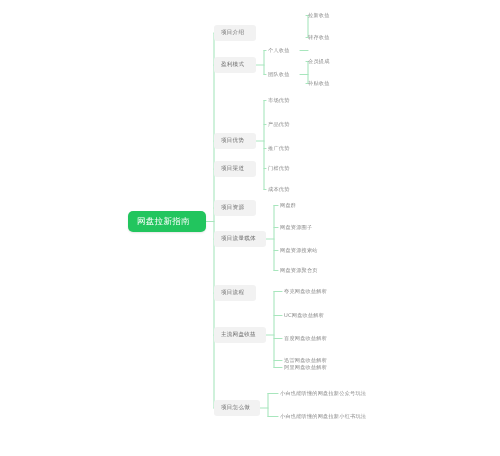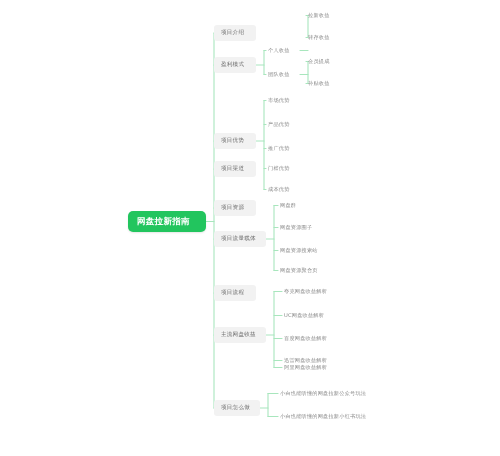--- a/index.html
+++ b/index.html
@@ -27,21 +27,21 @@
     display: flex;
     align-items: center;
     white-space: nowrap;
     line-height: 1;
   }
   .node-root {
     background: #22c55e;
     color: #ffffff;
     border-radius: 5px;
     font-size: 8.5px;
-    font-weight: bold;
+    font-weight: normal;
     letter-spacing: 0.3px;
     padding: 6px 9px;
     box-shadow: 0 1px 2px rgba(0,0,0,0.10);
   }
   .node-l2 {
     background: #f2f2f2;
     color: #6b6b6b;
     border-radius: 3px;
     font-size: 5.6px;
     padding: 5px 7px;

